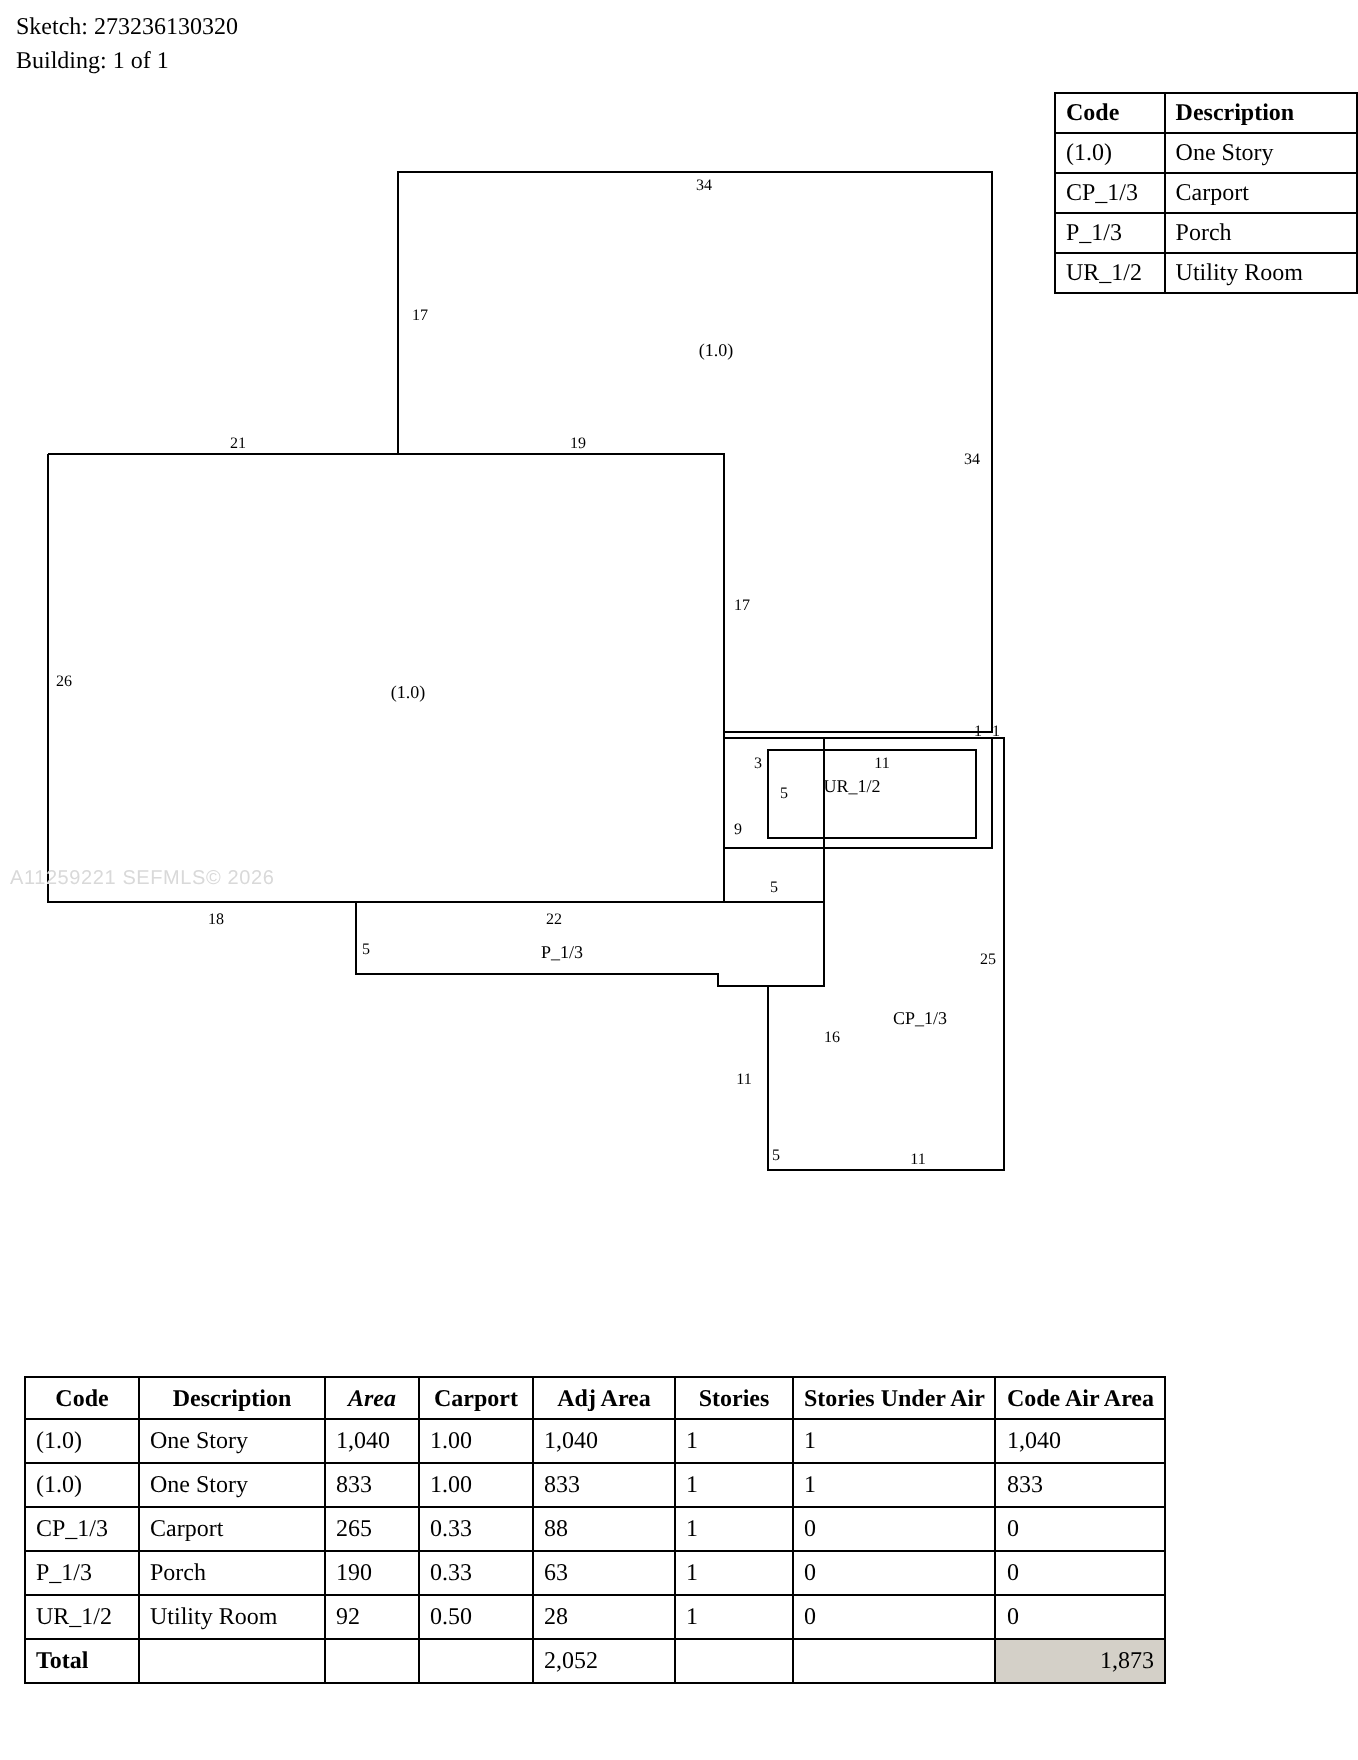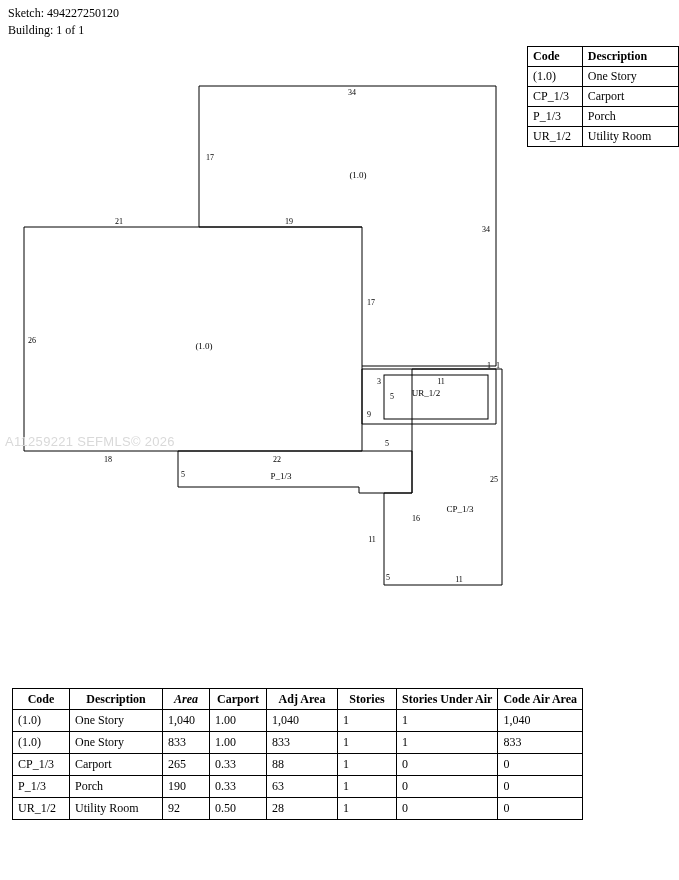--- a/index.html
+++ b/index.html
@@ -51,21 +51,21 @@
     position: absolute;
     left: 0;
     top: 0;
     width: 679px;
     height: 660px;
   }
   .watermark {
     position: absolute;
     left: 5px;
     top: 434px;
-    font-size: 13px;
+    font-size: 10px;
     color: #d9d9d9;
     font-family: "Liberation Sans", sans-serif;
     letter-spacing: 0.3px;
   }
 
   
   .summary {
     position: absolute;
     left: 12px;
     top: 688px;
@@ -102,21 +102,21 @@
   .c-factor{ width: 46px; }
   .c-adj   { width: 60px; }
   .c-stor  { width: 48px; margin-top: 27px; }
   .c-sua   { width: 76px; }
   .c-uaa   { width: 70px; }
 </style>
 </head>
 <body>
 
 <div class="header">
-  <div>Sketch: 494227250120</div>
+  <div>Sketch: 273236130320</div>
   <div>Building: 1 of 1</div>
 </div>
 
 <table class="legend">
   <thead>
     <tr>
       <th class="code-col">Code</th>
       <th class="desc-col">Description</th>
     </tr>
   </thead>
@@ -246,14 +246,24 @@
     <tr>
       <td class="txt">UR_1/2</td>
       <td class="txt">Utility Room</td>
       <td class="num">92</td>
       <td class="num">0.50</td>
       <td class="num">28</td>
       <td class="num">1</td>
       <td class="num">0</td>
       <td class="num">0</td>
     </tr>
+    <tr>
+      <td class="total-label">Total</td>
+      <td class="txt"></td>
+      <td class="num"></td>
+      <td class="num"></td>
+      <td class="num">2,052</td>
+      <td class="num"></td>
+      <td class="num"></td>
+      <td class="shaded">1,873</td>
+    </tr>
   </tbody>
 </table>
 
 </body></html>

